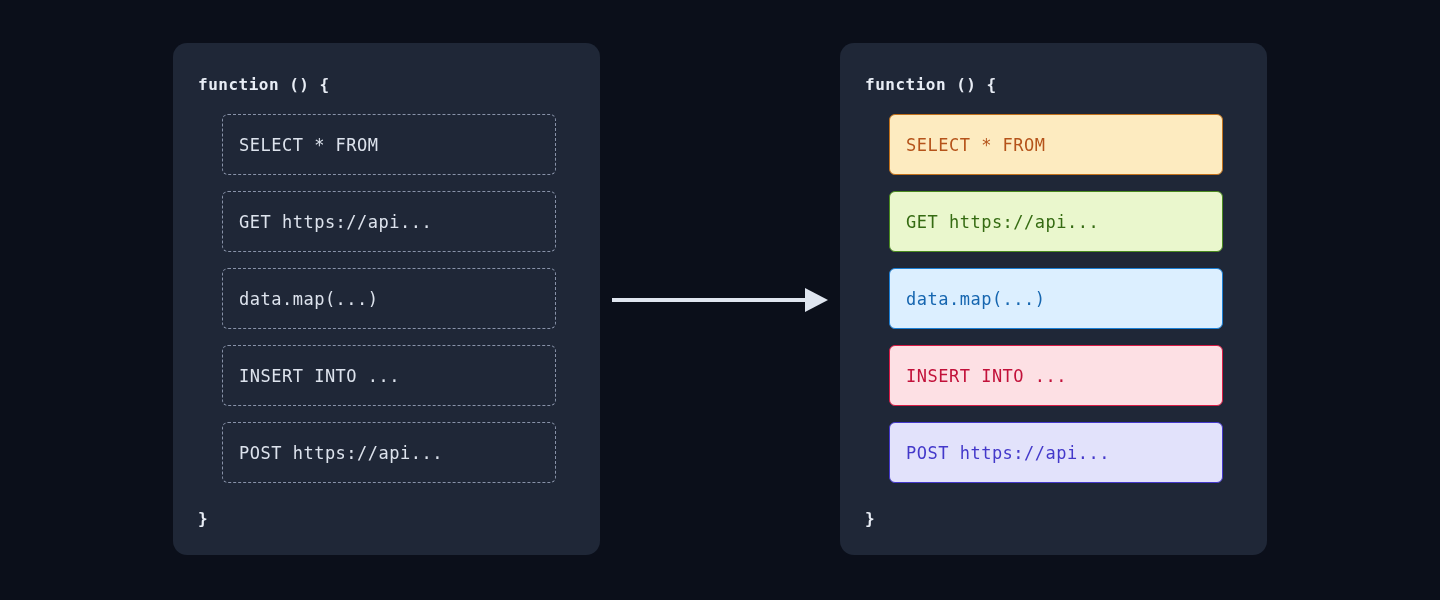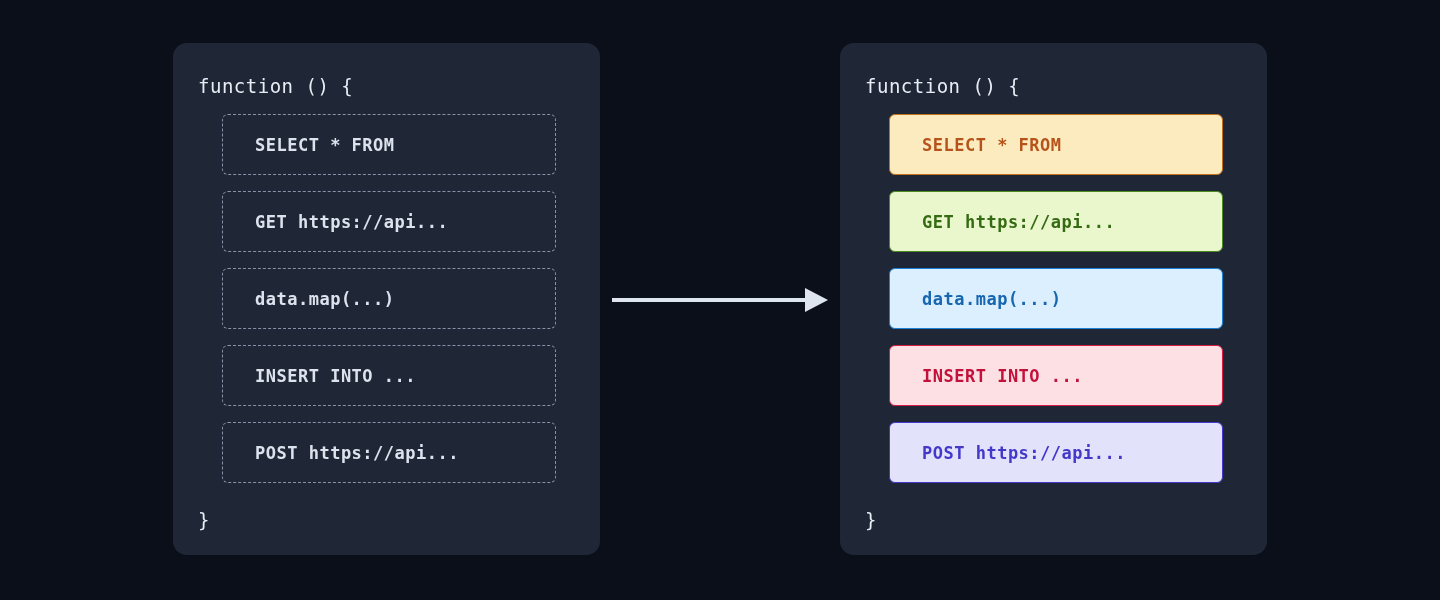--- a/index.html
+++ b/index.html
@@ -28,44 +28,44 @@
     border-radius: 14px;
     box-sizing: border-box;
   }
   #panel-before { left: 173px; width: 427px; }
   #panel-after  { left: 840px; width: 427px; }
 
   .fn-open, .fn-close {
     position: absolute;
     left: 25px;
     color: #e8edf5;
-    font-size: 19px;
-    font-weight: normal;
+    font-size: 16px;
+    font-weight: bold;
     letter-spacing: 0.5px;
     white-space: pre;
   }
   .fn-open  { top: 32px; }
   .fn-close { top: 466px; }
 
   .stmt-list {
     position: absolute;
     left: 49px;
     top: 71px;
     width: 334px;
   }
 
   .stmt {
     box-sizing: border-box;
     height: 61px;
     margin-bottom: 16px;
     display: flex;
     align-items: center;
-    padding-left: 32px;
+    padding-left: 16px;
     font-size: 17px;
-    font-weight: bold;
+    font-weight: normal;
     letter-spacing: 0.5px;
     white-space: pre;
     border-radius: 6px;
   }
   .stmt:last-child { margin-bottom: 0; }
 
   .stmt.plain {
     border: 1.5px dashed #8892a8;
     color: #dde3ed;
     background: transparent;

